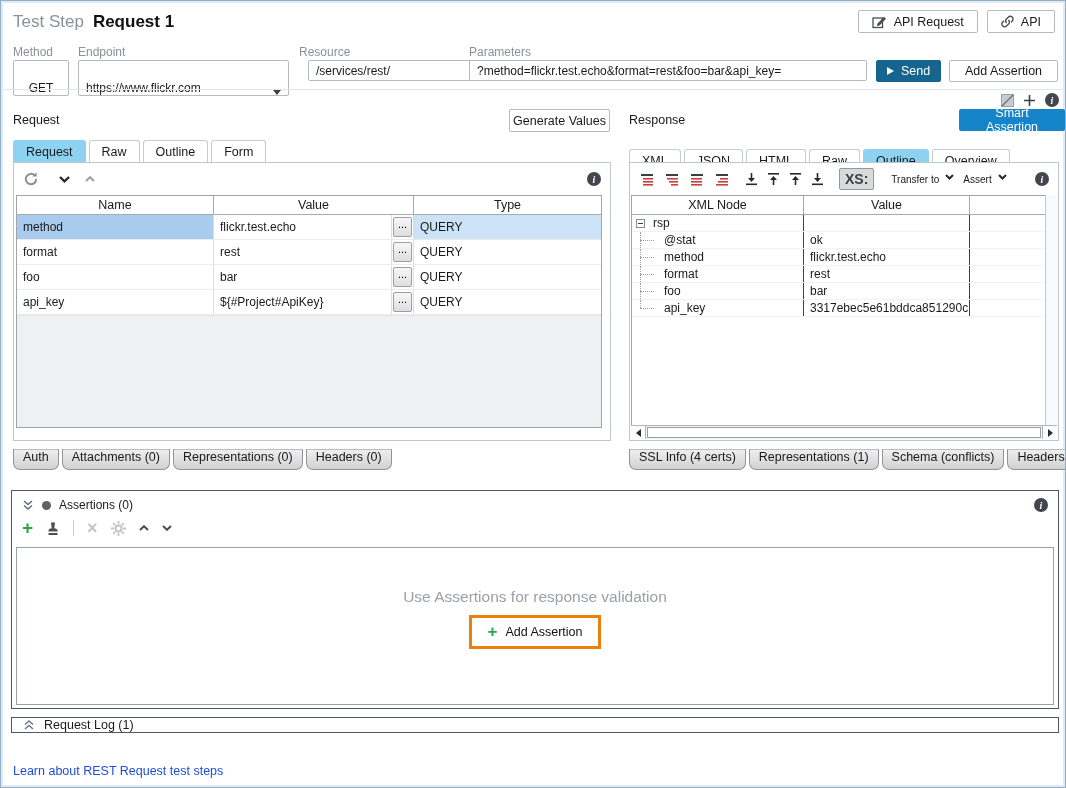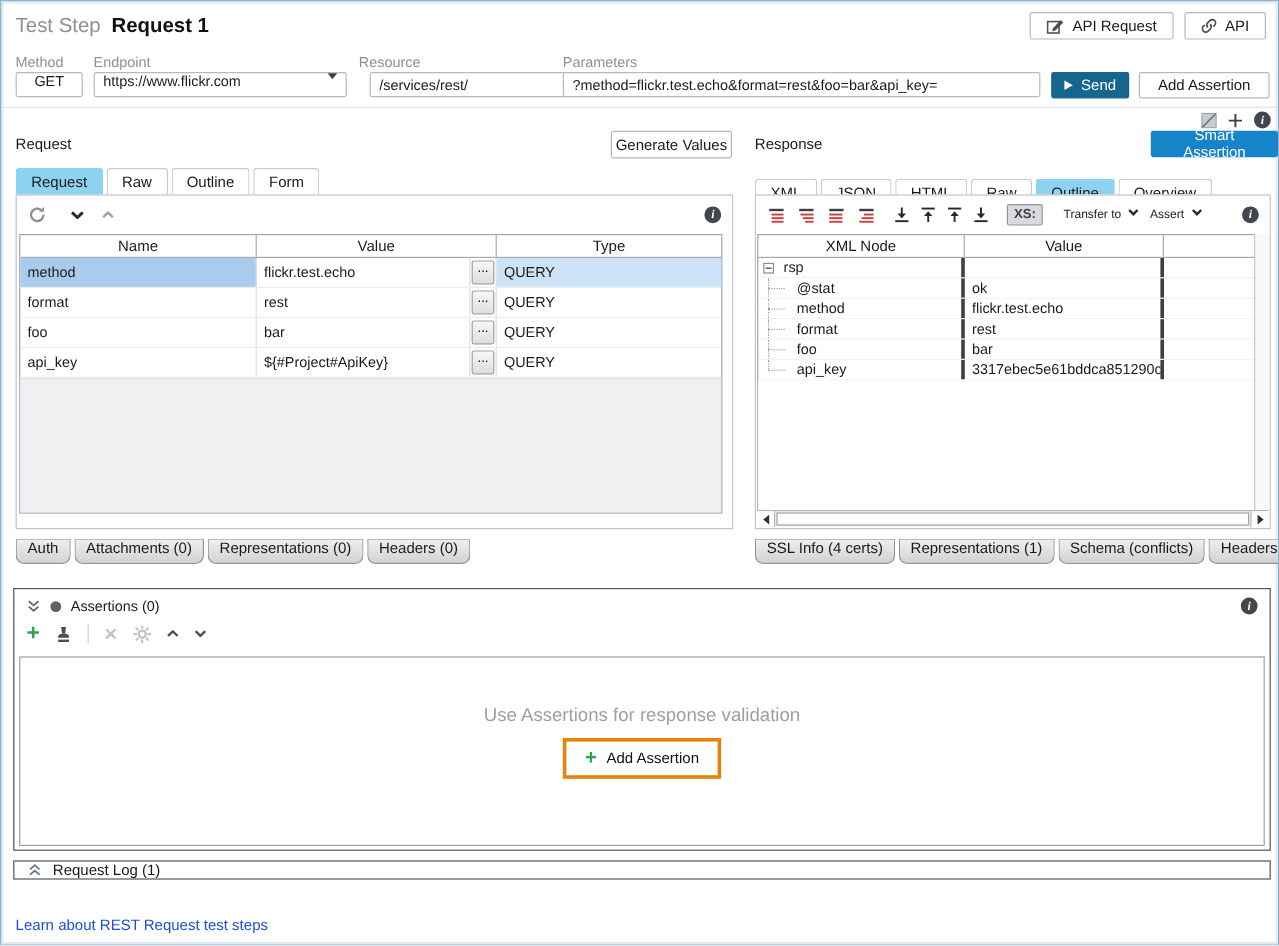--- a/index.html
+++ b/index.html
@@ -11,22 +11,22 @@
 
   
   .titlebar { position:absolute; left:12px; top:11px; display:flex; gap:9px; align-items:baseline; }
   .kicker { font-size:17px; color:#8a9197; }
   .ptitle { font-size:17px; font-weight:bold; color:#111; }
   .top-btns { position:absolute; right:10px; top:9px; display:flex; gap:9px; }
   .btn { height:23px; display:inline-flex; align-items:center; justify-content:center; gap:7px;
          padding:0 13px; background:#fff; border:1px solid #b3bac0; border-radius:2px;
          font-size:12.5px; color:#1a1a1a; cursor:pointer; white-space:nowrap; }
   .flabel { position:absolute; top:44px; font-size:12px; color:#8a9197; }
-  .fld { position:absolute; top:59px; height:21px; border:1px solid #b3bac0; border-radius:2px;
-         background:#fff; display:flex; align-items:flex-start; padding:0 7px; font-size:12px; }
+  .fld { position:absolute; top:59px; height:36px; border:1px solid #b3bac0; border-radius:2px;
+         background:#fff; display:flex; align-items:flex-end; padding:0 7px; font-size:12px; }
   .combo-arrow { width:0; height:0; border-left:4px solid transparent; border-right:4px solid transparent;
                  border-top:5px solid #3c4043; margin-left:auto; }
   input.fld-input { position:absolute; top:59px; height:21px; border:1px solid #b3bac0; border-radius:2px;
          background:#fff; padding:0 7px; font-size:12px; font-family:"Liberation Sans",sans-serif; color:#1a1a1a; }
   .send-btn { position:absolute; left:875px; top:59px; width:65px; height:22px; background:#15658e;
          color:#fff; border:1px solid #15658e; border-radius:2px; display:flex; align-items:center;
          justify-content:center; gap:7px; font-size:12.5px; cursor:pointer; }
   .play-tri { width:0; height:0; border-top:4.5px solid transparent; border-bottom:4.5px solid transparent;
          border-left:7px solid #fff; }
   .addassert-top { position:absolute; left:948px; top:59px; width:109px; height:22px; }
@@ -66,21 +66,21 @@
   .grow.sel .c-name { background:#a9ccee; }
   .grow.sel .c-type { background:#cbe2f7; }
   .gfill { height:112px; background:#eef0f1; border-top:1px solid #e2e4e6; }
 
   
   .rgrid { position:absolute; left:1px; top:32px; width:415px; background:#fff; border:1px solid #9fa5aa; border-right:none; }
   .rhead { display:flex; height:19px; border-bottom:1px solid #a6abb0; }
   .rhead .th { text-align:center; font-size:12.5px; line-height:18px; border-right:1px solid #a6abb0; }
   .t-node { width:172px; } .t-val { width:166px; } .t-extra { width:75px; border-right:none !important; }
   .trow { display:flex; height:17px; border-bottom:1px solid #f1f2f3; align-items:stretch; }
-  .tcell { display:flex; align-items:center; font-size:12px; border-right:3px solid #404040; overflow:hidden; white-space:nowrap; }
+  .tcell { display:flex; align-items:center; font-size:12px; border-right:1px solid #404040; overflow:hidden; white-space:nowrap; }
   .expander { width:9px; height:9px; border:1px solid #878d93; background:#fff; position:relative; margin-left:4px; flex:none; cursor:pointer; }
   .expander::after { content:""; position:absolute; left:1px; right:1px; top:3px; border-top:1px solid #3c4043; }
   .conn { width:22px; margin-left:8px; position:relative; height:100%; flex:none; }
   .conn::before { content:""; position:absolute; left:0; top:0; bottom:0; border-left:1px dotted #9aa0a5; }
   .conn.last::before { bottom:50%; }
   .conn::after { content:""; position:absolute; left:0; top:50%; width:14px; border-top:1px dotted #9aa0a5; }
   .node-label { padding-left:2px; } .root-label { padding-left:8px; }
   .tval-text { padding-left:6px; }
   .rfill { height:110px; background:#fff; }
   .vstrip { position:absolute; right:1px; top:32px; bottom:15px; width:12px; background:#f8f9fa; border-left:1px solid #c3c8cc; }
@@ -91,21 +91,21 @@
   .tri-l { width:0; height:0; border-top:4px solid transparent; border-bottom:4px solid transparent; border-right:5px solid #2a2e32; }
   .tri-r { width:0; height:0; border-top:4px solid transparent; border-bottom:4px solid transparent; border-left:5px solid #2a2e32; }
   .hthumb { flex:1; margin:1px; background:#fefefe; border:1px solid #9aa0a5; cursor:pointer; }
 
   
   .resp-icons { position:absolute; left:1000px; top:92px; display:flex; gap:9px; align-items:center; }
   .smart-btn { position:absolute; left:958px; top:108px; height:22px; padding:0 10px; background:#1584c9;
                color:#fff; font-size:12.5px; border:none; border-radius:2px; display:flex; align-items:center; cursor:pointer; }
   .gen-btn { position:absolute; left:508px; top:108px; width:101px; height:23px; }
   .xs-btn { padding:2px 5px; background:#d9dadb; border:1px solid #94989c; border-radius:2px;
-            font-size:11px; font-weight:bold; color:#3c4043; cursor:pointer; }
+            font-size:14px; font-weight:bold; color:#3c4043; cursor:pointer; }
   .drop { display:flex; align-items:flex-start; gap:6px; font-size:10px; cursor:pointer; }
 
   
   .assert-box { position:absolute; left:10px; top:489px; width:1048px; height:219px; border:1px solid #52575c; background:#fff; }
   .assert-head { display:flex; align-items:center; gap:8px; padding:7px 10px 4px 10px; }
   .dot { width:9px; height:9px; border-radius:50%; background:#5d6267; flex:none; }
   .assert-tools { display:flex; align-items:center; gap:13px; padding:4px 10px; }
   .plus-green { color:#2da44e; font-size:19px; font-weight:bold; line-height:14px; cursor:pointer; }
   .tool-x { color:#c0c4c8; font-size:18px; font-weight:bold; line-height:14px; cursor:pointer; }
   .vdiv { width:1px; height:16px; background:#cdd0d3; }

